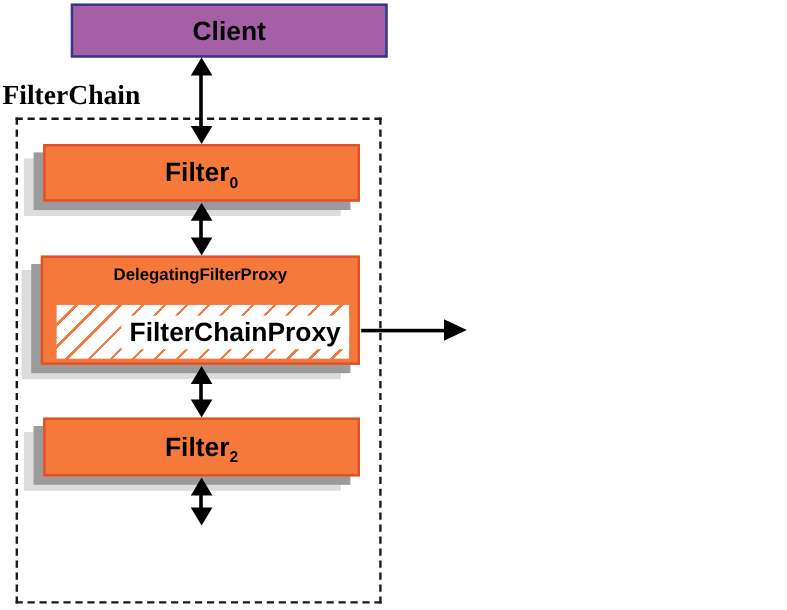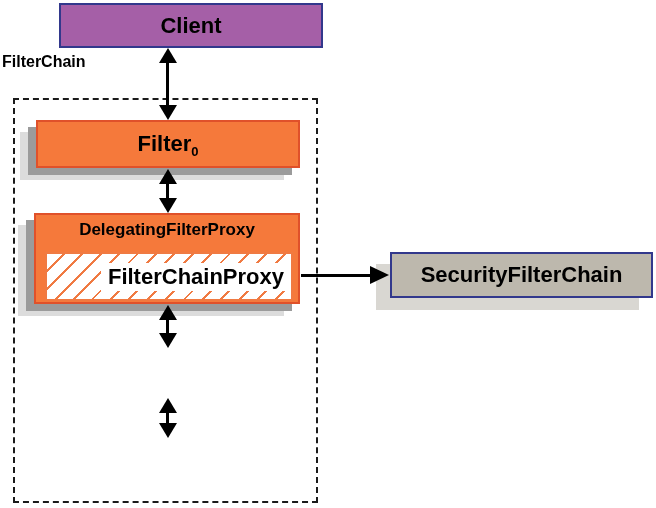--- a/index.html
+++ b/index.html
@@ -11,33 +11,33 @@
   .box {
     position:absolute; display:flex; align-items:center; justify-content:center;
     font-weight:bold; font-size:22px; color:#000;
   }
   .shadow2 { box-shadow:-8px 7px 0 var(--shadow-mid), -16px 12px 0 var(--shadow-light); }
   #client-box {
     left:36px; top:3px; width:264px; height:45px;
     background:var(--client-fill); border:2px solid var(--navy-border);margin-left:23px;
   }
   #filterchain-label {
-    position:absolute; left:2px; top:53px; font-weight:bold; font-size:16px; color:#000;
+    position:absolute; left:2px; top:67px; font-weight:bold; font-size:23px; color:#000;font-family:Liberation Serif, serif;
   }
   #filterchain-dashed-box {
     position:absolute; left:13px; top:98px; width:305px; height:405px;
     border:2px dashed var(--dash-border); background:transparent;
   }
   .orange { background:var(--orange-fill); border:2px solid var(--orange-border); }
   #filter0-box  { left:36px; top:120px; width:264px; height:48px; }
   #dfp-box {
     left:34px; top:213px; width:266px; height:91px;
     display:block; text-align:center;
   }
-  #dfp-title { padding-top:5px; font-weight:bold; font-size:17px; }
+  #dfp-title { padding-top:5px; font-weight:bold; font-size:14px; }
   #fcp-box {
     position:absolute; left:9px; top:37px; width:248px; height:49px;
     border:2px solid var(--hatch-line);
     background:repeating-linear-gradient(135deg, #ffffff 0 11px, var(--hatch-line) 11px 13px);
     display:flex; align-items:center; justify-content:flex-end;
   }
   #fcp-box .label-bg { background:#ffffff; padding:1px 7px; font-weight:bold; font-size:22px; }
   #filter2-box  { left:36px; top:348px; width:264px; height:49px; }
   #servlet-box  { left:36px; top:438px; width:264px; height:50px; }
   #sfc-box {
@@ -89,25 +89,25 @@
     <span><span>Filter</span><sub>0</sub></span>
   </div>
 
   <div class="box orange shadow2" id="dfp-box">
     <div id="dfp-title">DelegatingFilterProxy</div>
     <div id="fcp-box">
       <span class="label-bg">FilterChainProxy</span>
     </div>
   </div>
 
+  <div class="box orange shadow2" id="filter2-box">
+    <span><span>Filter</span><sub>2</sub></span>
+  </div>
 
 
-  <div class="box" id="sfc-box">
-    <span>SecurityFilterChain</span>
-  </div>
 
   <div class="varrow" id="arrow-client-filter0">
     <div class="head-up"></div>
     <div class="vline"></div>
     <div class="head-down"></div>
   </div>
 
   <div class="varrow" id="arrow-filter0-dfp">
     <div class="head-up"></div>
     <div class="vline"></div>

